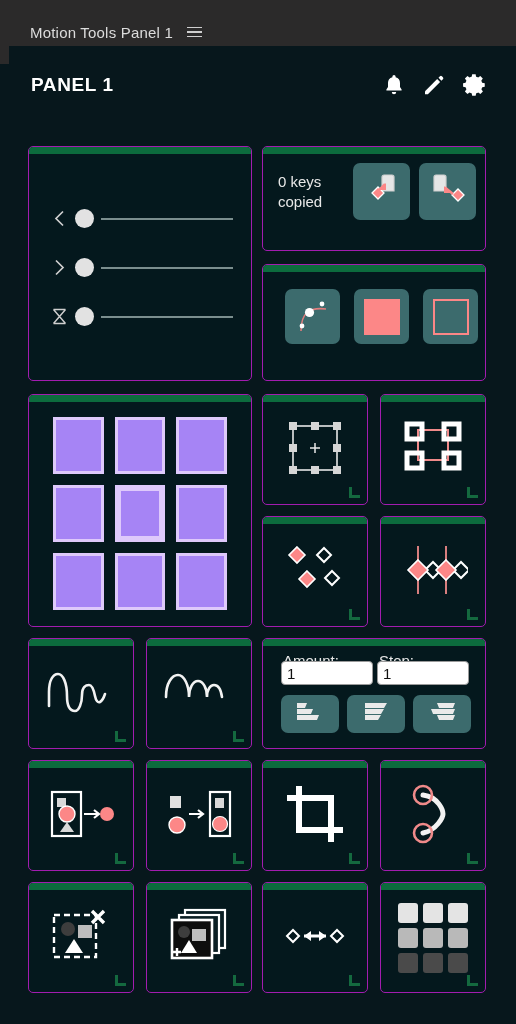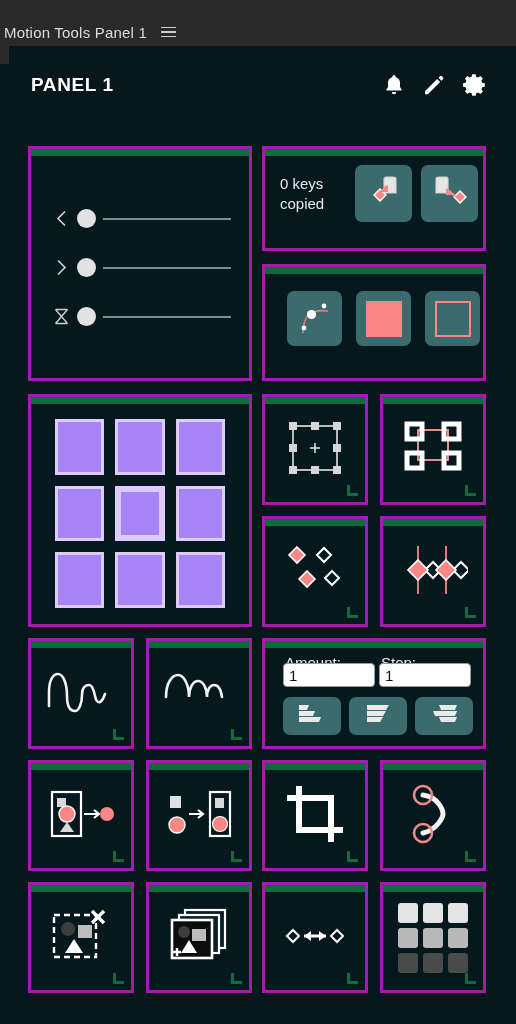--- a/index.html
+++ b/index.html
@@ -8,43 +8,43 @@
     background:#0a1518;
     font-family:"Liberation Sans", sans-serif;
     overflow:hidden;
   }
   #app { position:relative; width:516px; height:1024px; background:#07171c; }
 
   
   .titlebar {
     height:64px; background:#2b2a2a;
     display:flex; align-items:center; gap:14px;
-    padding-left:4px;
+    padding-left:30px;
   }
   .titlebar .ttl { color:#dcdcdc; font-size:15px; letter-spacing:.2px; }
   .hamburger { display:flex; flex-direction:column; gap:3px; cursor:pointer; }
   .hamburger i { display:block; width:15px; height:1.6px; background:#cfcfcf; }
 
   
   .page { position:absolute; left:9px; top:46px; width:507px; height:816px; background:#07171c; }
 
   .panelhead {
     display:flex; align-items:center; justify-content:space-between;
     padding:26px 28px 0 22px;
   }
   .panelhead h1 { color:#fff; font-size:19px; font-weight:bold; letter-spacing:.6px; }
   .headicons { display:flex; align-items:center; gap:16px; }
   .headicons svg { display:block; cursor:pointer; }
 
   
   .card {
     position:absolute;
     background:#04181d;
-    border:3px solid #a21caf;
-    border-radius:0;
+    border:1px solid #a21caf;
+    border-radius:5px;
     overflow:hidden;
   }
   .card::before{
     content:""; position:absolute; left:0; right:0; top:0;
     height:7px; background:#0c6b3d;
   }
   .corner { position:absolute; right:7px; bottom:6px; width:11px; height:11px;
             border-left:3px solid #14693f; border-bottom:3px solid #14693f; }
 
   

